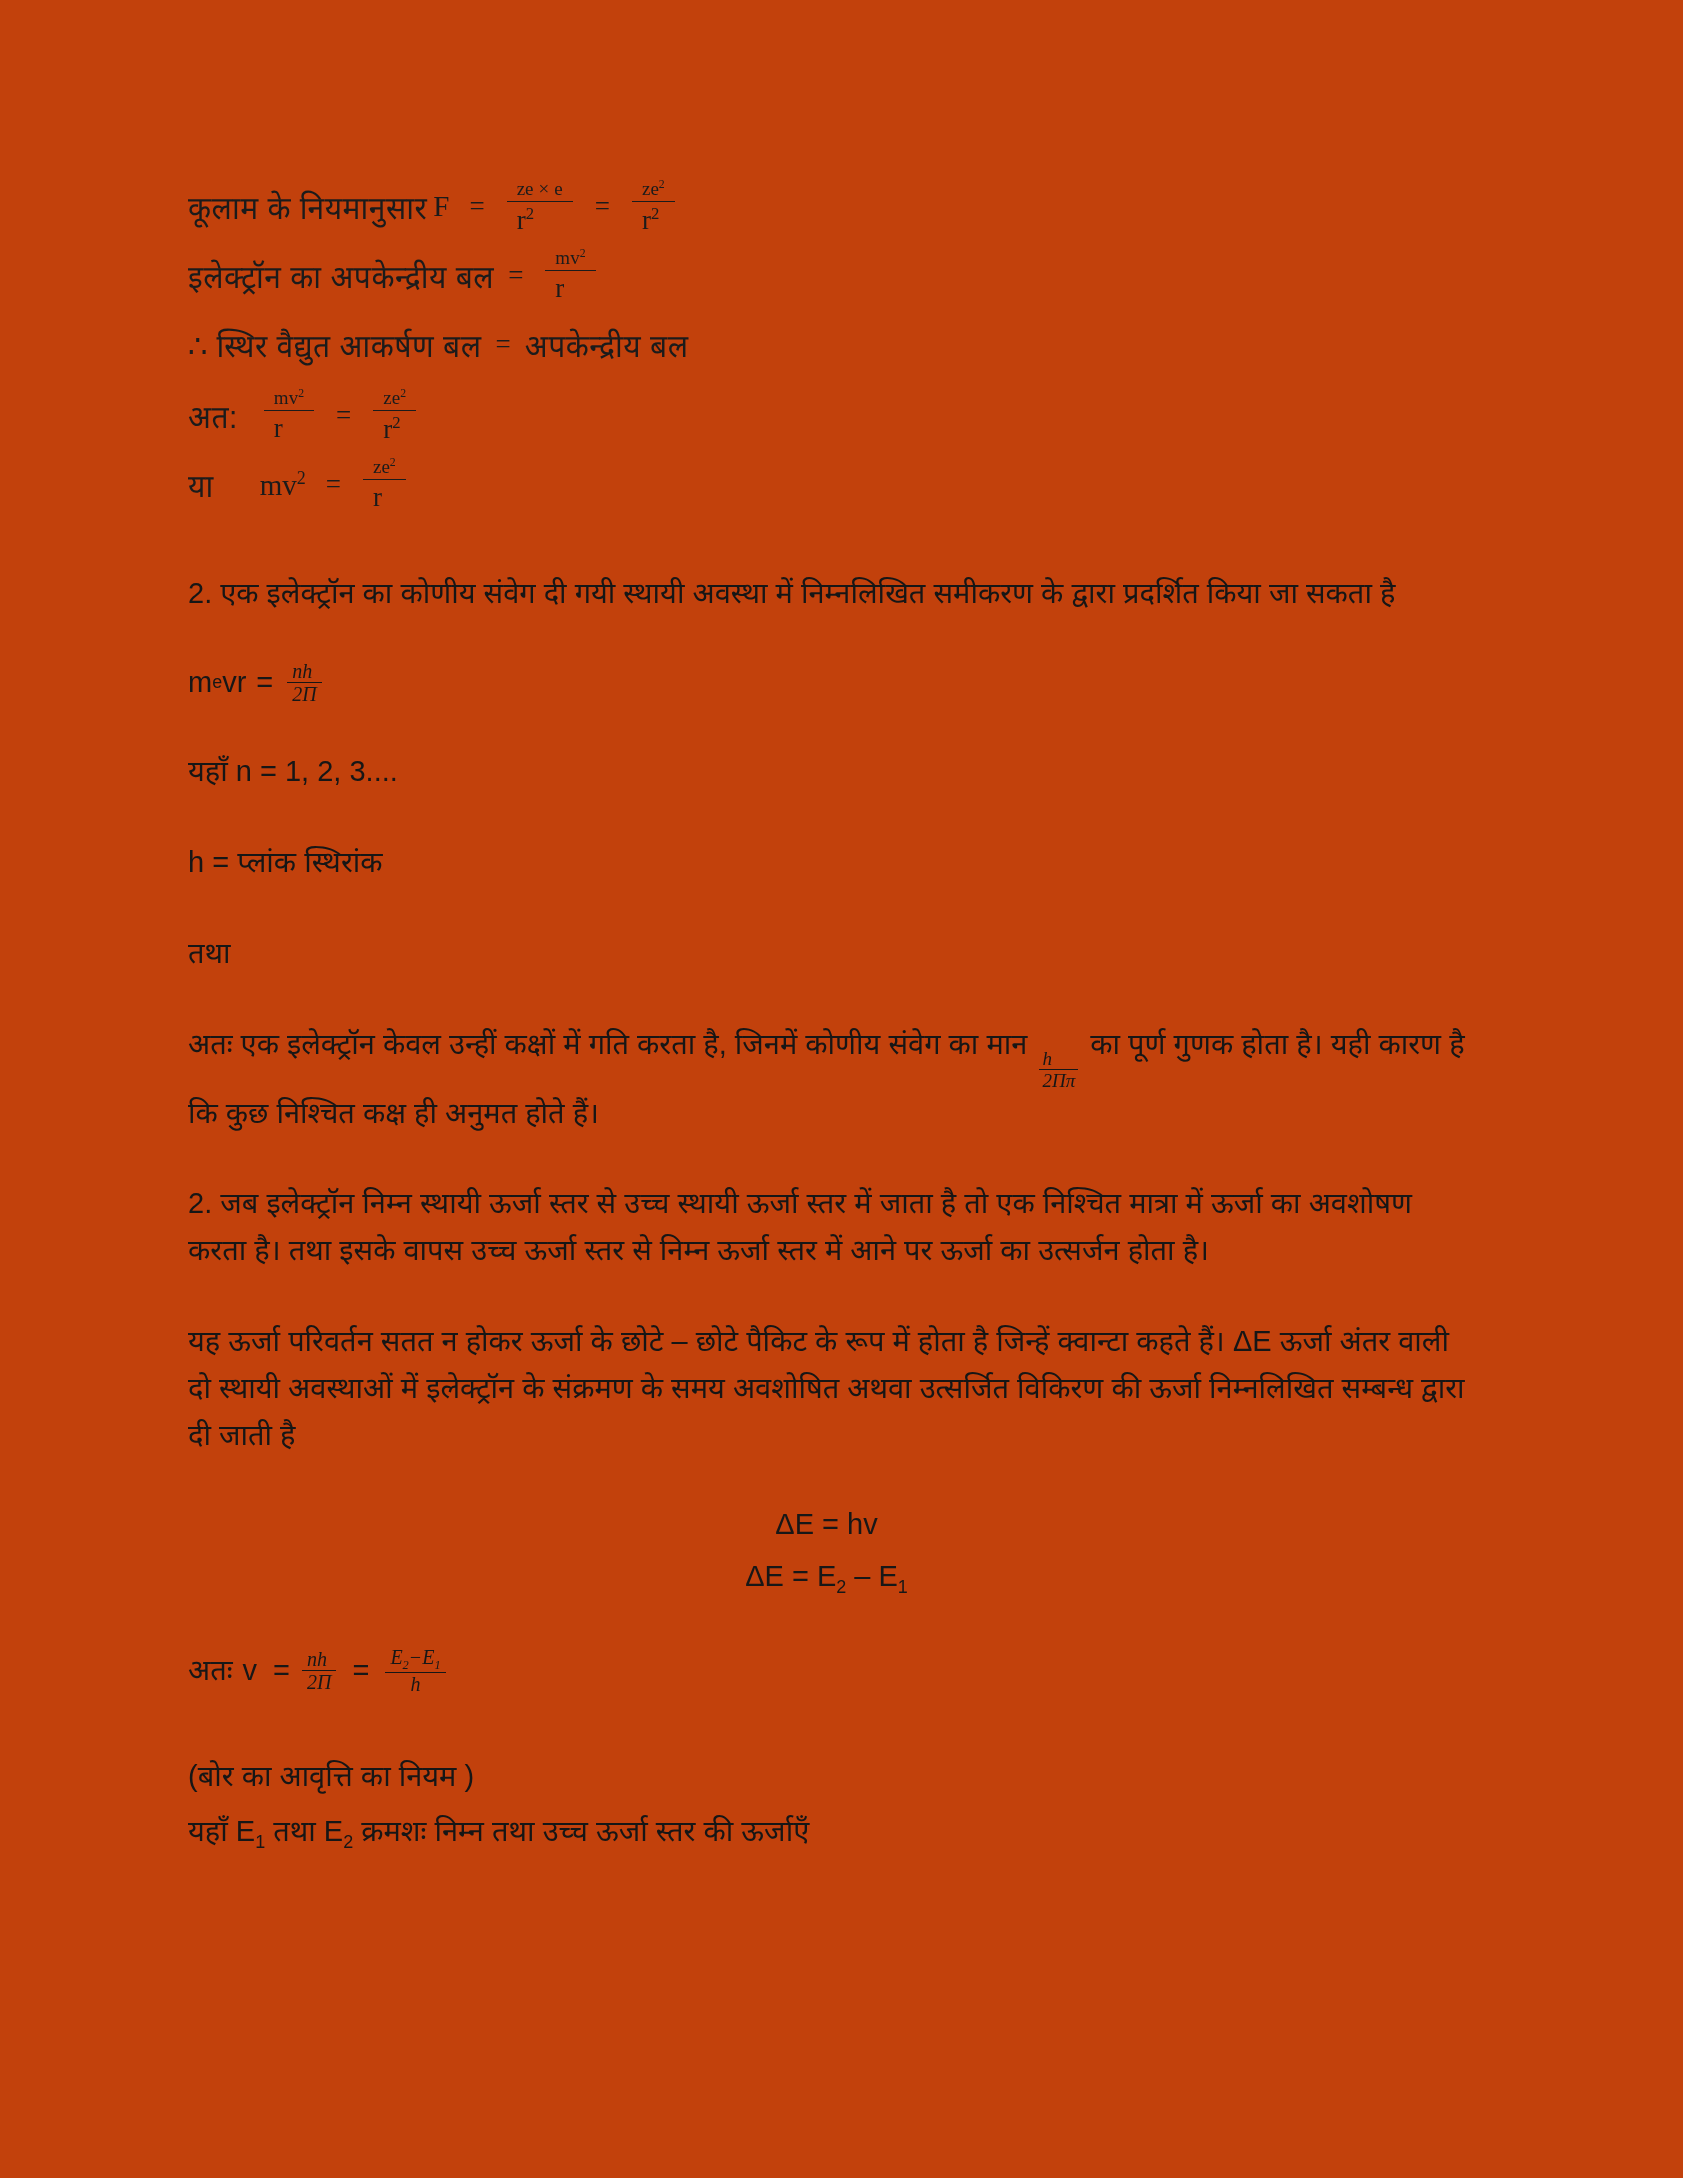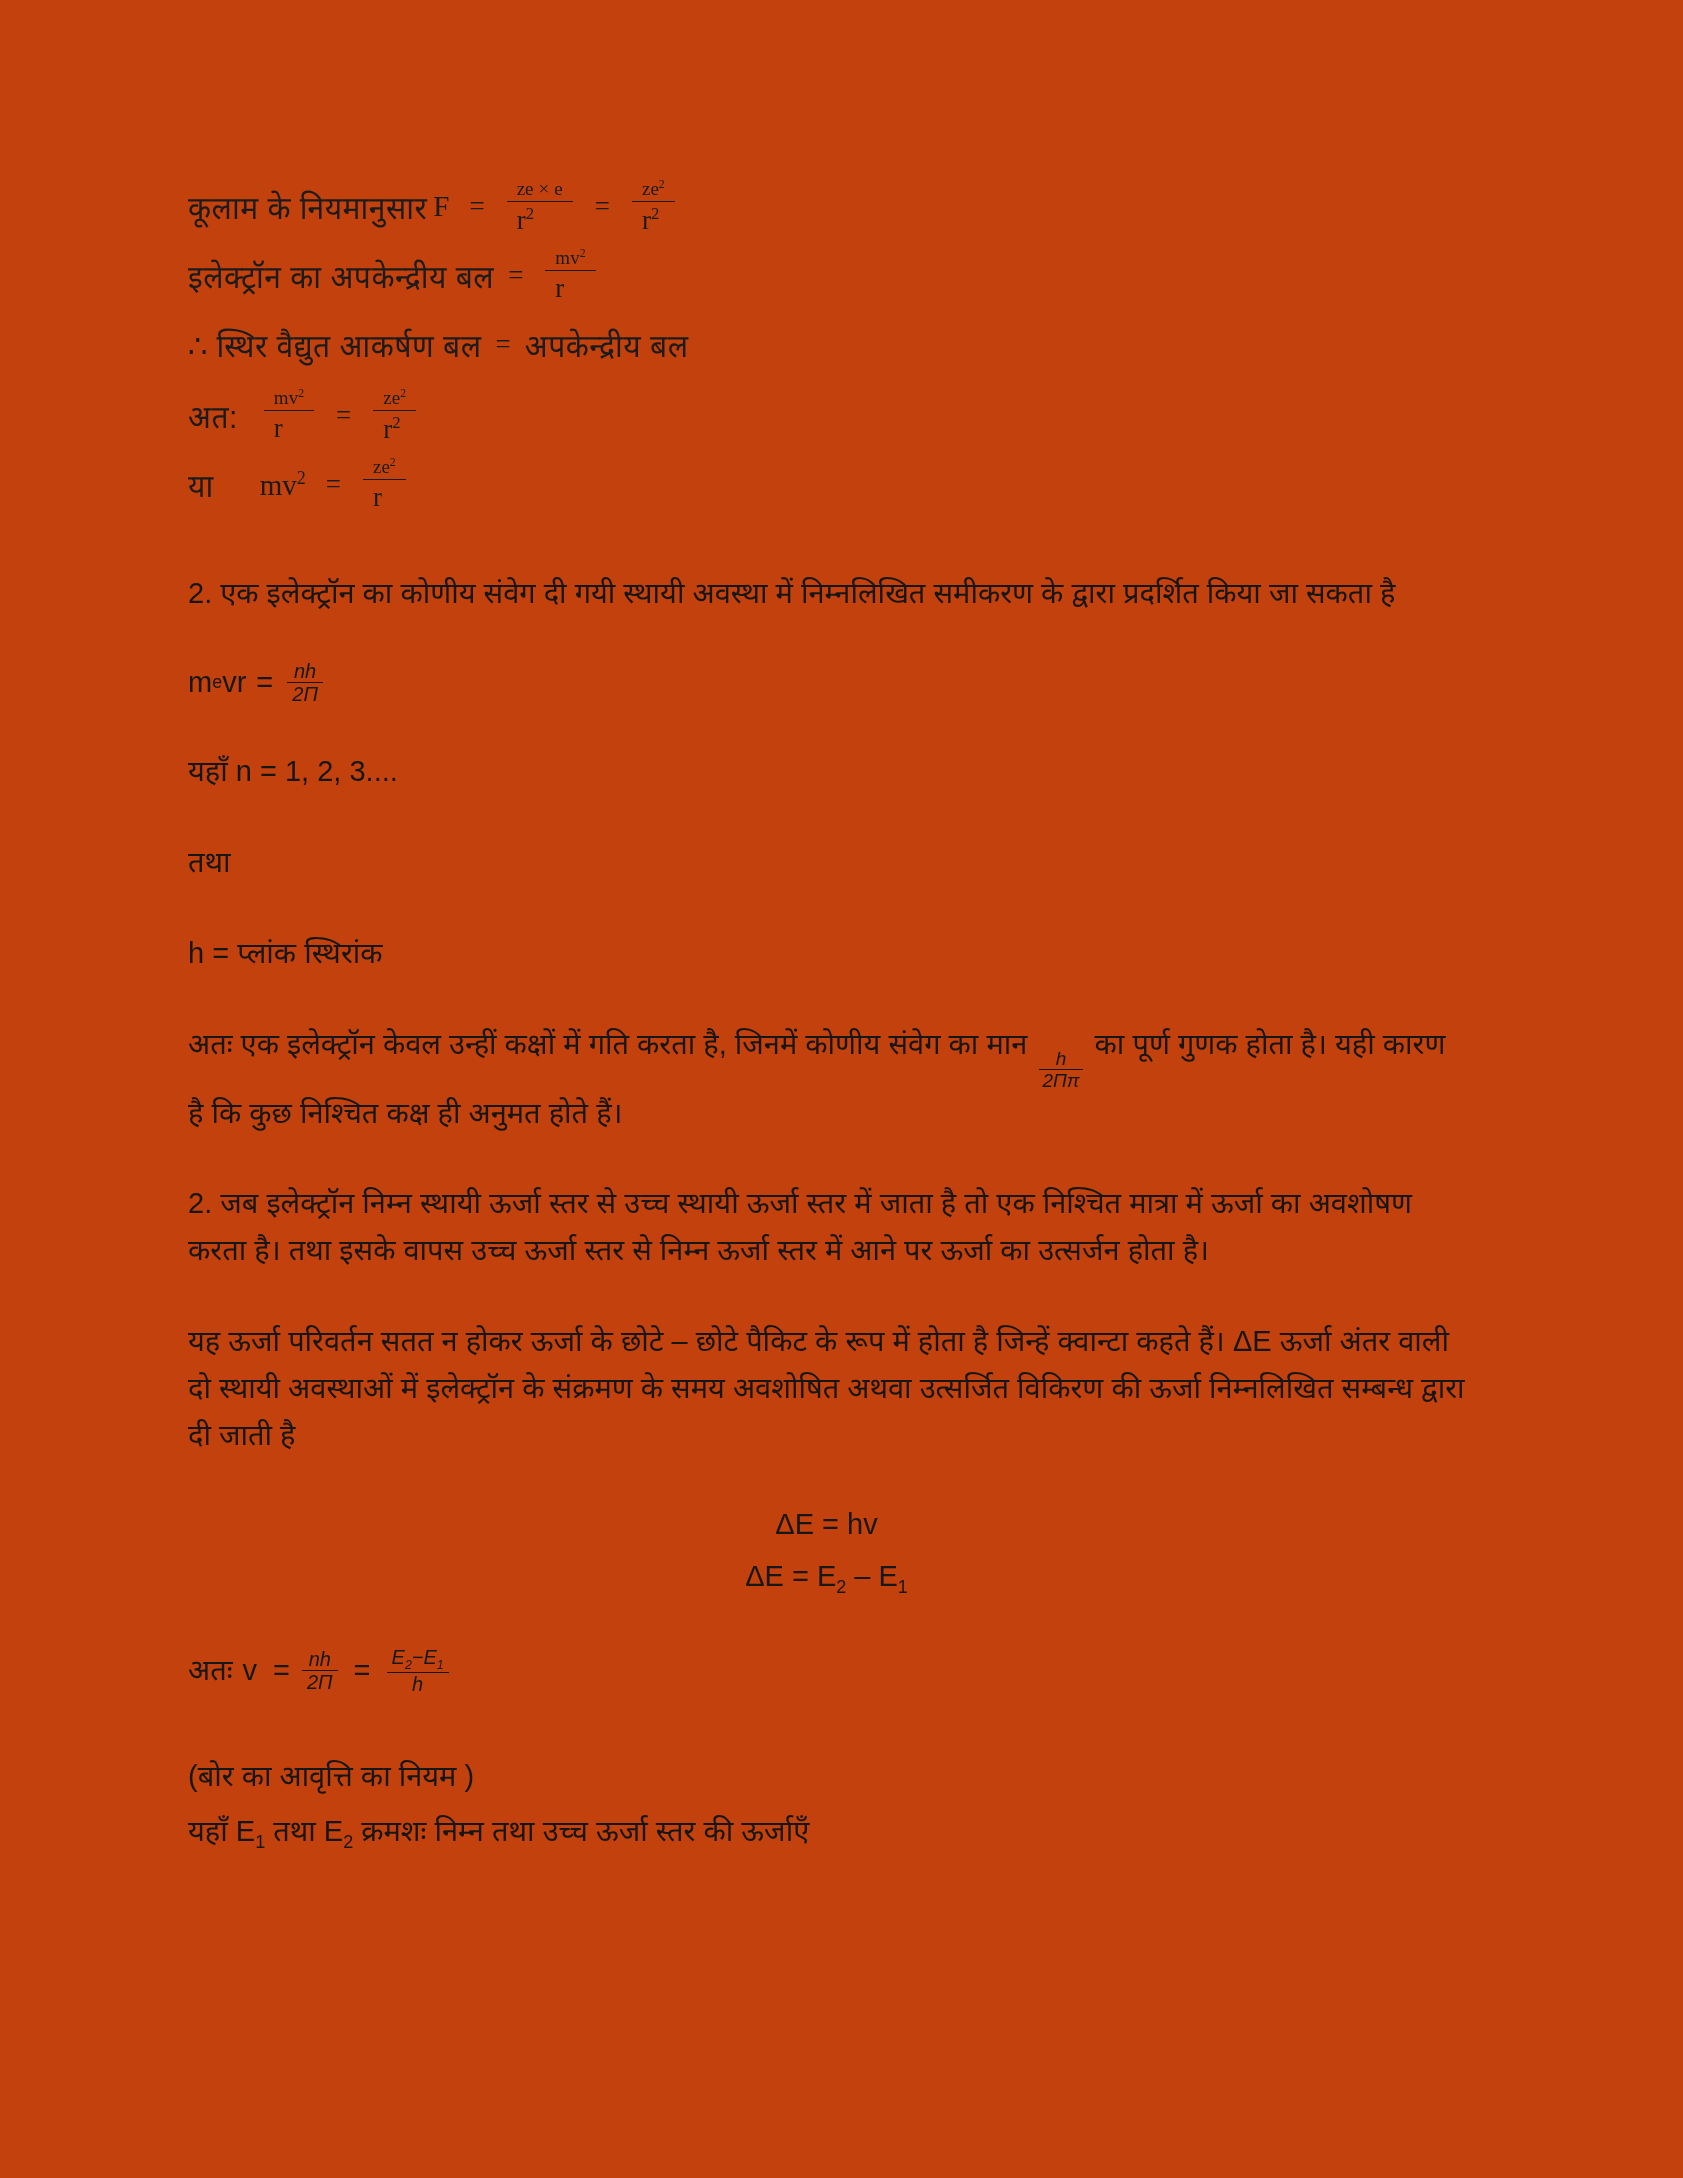--- a/index.html
+++ b/index.html
@@ -103,23 +103,22 @@
     align-items: center;
     white-space: nowrap;
   }
   .eqline.stacked { display: block; margin-bottom: 46px; text-align: center; }
   .eqline.stacked div { margin-bottom: 8px; }
 
   
   .ifrac {
     display: inline-flex;
     flex-direction: column;
-    align-items: center;
     vertical-align: -0.35em;
-    font-family: Liberation Sans, sans-serif;
+    font-family: Liberation Serif, serif;
     font-style: italic;
     margin: 0 4px;
     line-height: 1;
   }
   .ifrac .num {
     font-size: 19px;
     padding: 0 3px 1px 3px;
   }
   .ifrac .den {
     font-size: 19px;
@@ -202,23 +201,23 @@
         <span>vr</span>
       <span style="padding:0 10px">=</span>
       <span class="ifrac wide">
         <span class="num">nh</span>
         <span class="den">2Π</span>
       </span>
     </div>
 
     <p class="para">यहाँ n = 1, 2, 3....</p>
 
+    <p class="para">h = प्लांक स्थिरांक</p>
+
     <p class="para">तथा</p>
-
-    <p class="para">h = प्लांक स्थिरांक</p>
 
     <p class="para">
       <span>अतः एक इलेक्ट्रॉन केवल उन्हीं कक्षों में गति करता है, जिनमें कोणीय संवेग का मान</span>
       <span class="ifrac">
         <span class="num">h</span>
         <span class="den">2Ππ</span>
       </span>
       <span>का पूर्ण गुणक</span>
       <span>होता है। यही कारण है कि कुछ निश्चित कक्ष ही अनुमत होते हैं।</span>
     </p>

